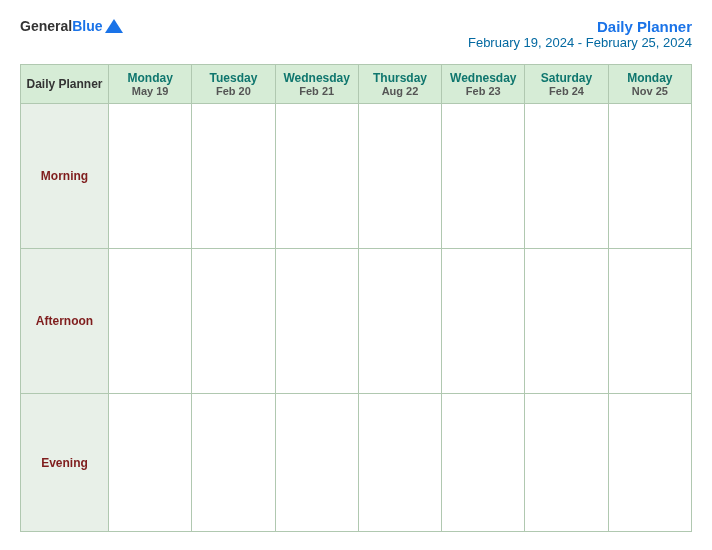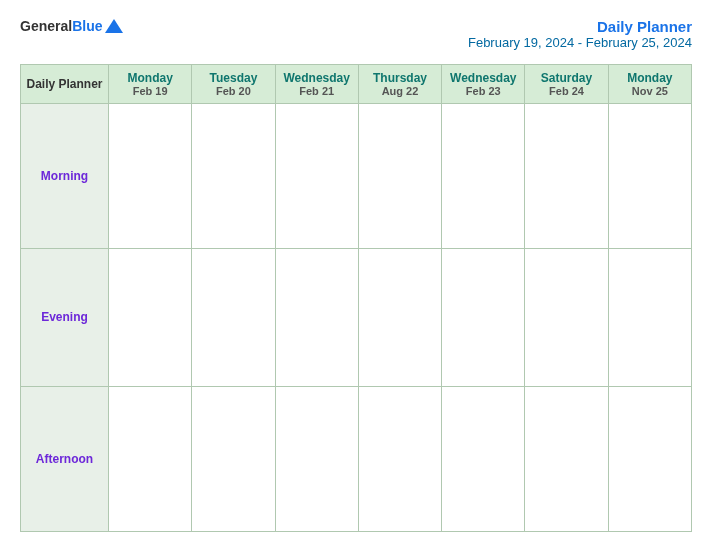--- a/index.html
+++ b/index.html
@@ -80,21 +80,21 @@
       font-weight: bold;
       color: #333;
       line-height: 1.4;
     }
     .time-label-cell {
       background: #e8f0e8;
       text-align: center;
       vertical-align: middle;
       font-size: 12px;
       font-weight: bold;
-      color: #6d28d9;
+      color: #7f1d1d;
       padding: 10px 4px;
     }
     .data-cell {
       background: #fff;
       height: 100px;
     }
     .data-cell.last-row {
       height: 95px;
     }
   </style>
@@ -120,21 +120,21 @@
   </div>
 
   <table class="calendar-table">
     <thead>
       <tr>
         <th class="header-cell first-col col-label">
           <span>Daily Planner</span>
         </th>
         <th class="header-cell">
           <span class="day-name">Monday</span>
-          <span class="day-date">Feb 19</span>
+          <span class="day-date">May 19</span>
         </th>
         <th class="header-cell">
           <span class="day-name">Tuesday</span>
           <span class="day-date">Feb 20</span>
         </th>
         <th class="header-cell">
           <span class="day-name">Wednesday</span>
           <span class="day-date">Feb 21</span>
         </th>
         <th class="header-cell">
@@ -160,34 +160,34 @@
         <td class="time-label-cell">Morning</td>
         <td class="data-cell"></td>
         <td class="data-cell"></td>
         <td class="data-cell"></td>
         <td class="data-cell"></td>
         <td class="data-cell"></td>
         <td class="data-cell"></td>
         <td class="data-cell"></td>
       </tr>
       <tr>
+        <td class="time-label-cell">Afternoon</td>
+        <td class="data-cell"></td>
+        <td class="data-cell"></td>
+        <td class="data-cell"></td>
+        <td class="data-cell"></td>
+        <td class="data-cell"></td>
+        <td class="data-cell"></td>
+        <td class="data-cell"></td>
+      </tr>
+      <tr>
         <td class="time-label-cell">Evening</td>
         <td class="data-cell last-row"></td>
         <td class="data-cell last-row"></td>
         <td class="data-cell last-row"></td>
         <td class="data-cell last-row"></td>
         <td class="data-cell last-row"></td>
         <td class="data-cell last-row"></td>
         <td class="data-cell last-row"></td>
       </tr>
-      <tr>
-        <td class="time-label-cell">Afternoon</td>
-        <td class="data-cell"></td>
-        <td class="data-cell"></td>
-        <td class="data-cell"></td>
-        <td class="data-cell"></td>
-        <td class="data-cell"></td>
-        <td class="data-cell"></td>
-        <td class="data-cell"></td>
-      </tr>
     </tbody>
   </table>
 </div>
 
 </body></html>

